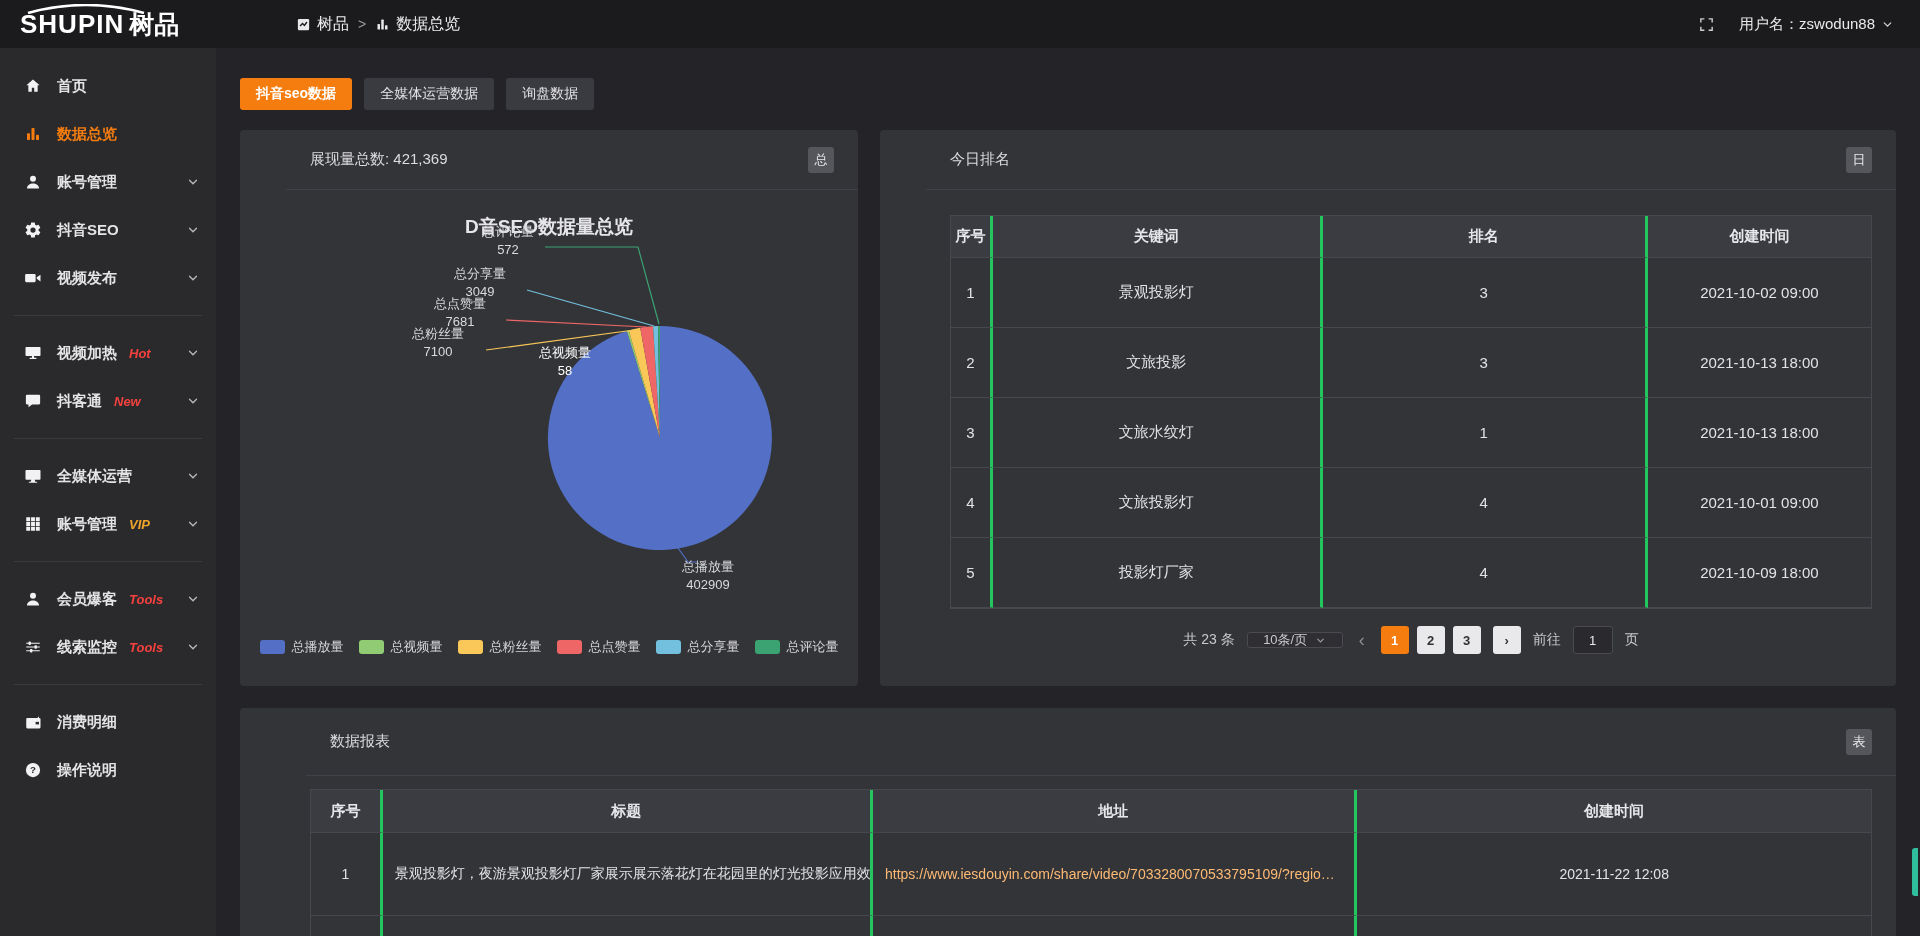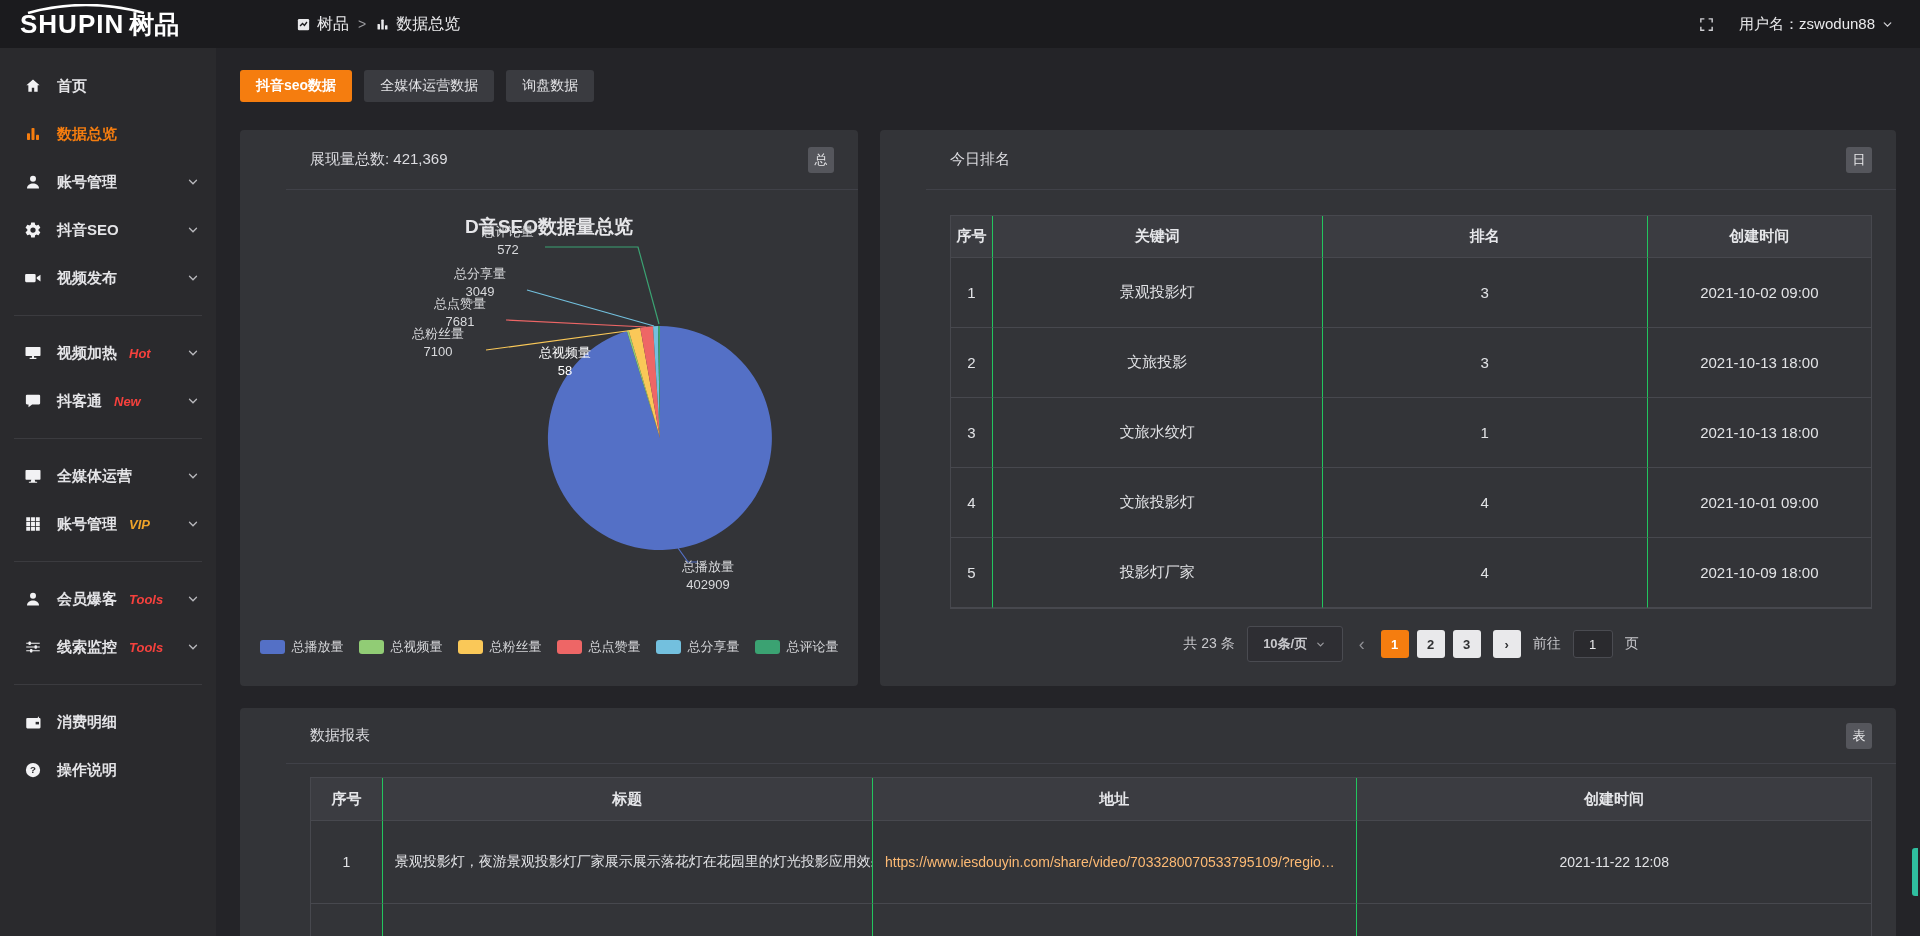--- a/index.html
+++ b/index.html
@@ -28,21 +28,21 @@
   .side-item{height:48px;display:flex;align-items:center;padding:0 16px 0 24px;font-size:15px;
              color:#e4e4e7;cursor:pointer;}
   .side-item .icn{width:18px;height:18px;display:flex;align-items:center;color:#f2f2f4;}
   .side-item .lbl{margin-left:15px;font-weight:bold;}
   .side-item .mini-badge{margin-left:12px;font-size:13px;font-weight:700;font-style:italic;}
   .side-item .chev{margin-left:auto;color:#b9b9bd;display:flex;}
   .side-item.active,.side-item.active .icn{color:#f57d0f;}
   .side-divider{height:1px;background:#3b3b3f;margin:13px 14px;}
 
   
-  .tabs{position:absolute;left:240px;top:70px;display:flex;gap:12px;}
+  .tabs{position:absolute;left:240px;top:78px;display:flex;gap:12px;}
   .tab-btn{height:32px;padding:0 16px;display:flex;align-items:center;border-radius:3px;
            background:#3a3b40;color:#e3e3e6;font-size:14px;cursor:pointer;border:none;}
   .tab-btn.active{background:#f57d0f;color:#fff;font-weight:700;}
 
   .card{position:absolute;background:#333438;border-radius:4px;padding-left:46px;}
   .card-head{height:60px;display:flex;align-items:center;padding:0 24px;font-size:15px;
              color:#dcdce0;border-bottom:1px solid #404148;}
   .corner-badge{margin-left:auto;width:26px;height:26px;border-radius:3px;background:#55565c;
                 color:#e8e8ea;font-size:13px;display:flex;align-items:center;justify-content:center;cursor:pointer;}
 
@@ -51,45 +51,45 @@
                font-weight:700;color:#e6e6e9;}
   #pie-svg{position:absolute;left:0;top:60px;}
   .legend{position:absolute;left:0;bottom:30px;width:100%;display:flex;justify-content:center;
           align-items:center;gap:15px;}
   .legend-item{display:flex;align-items:center;gap:7px;cursor:pointer;}
   .legend-swatch{width:25px;height:14px;border-radius:3px;}
   .legend-label{font-size:13px;color:#d6d7da;}
 
   .ranking-card{left:880px;top:130px;width:1016px;height:556px;}
   .report-card{left:240px;top:708px;width:1656px;height:282px;}
-  .report-card .card-head{height:56px;}
+  .report-card .card-head{height:68px;margin-left:20px;}
 
   
   .tbl{border:1px solid #47484e;}
   .tbl .tr{display:flex;}
   .tbl .th,.tbl .td{display:flex;align-items:center;justify-content:center;
-       border-right:1px solid #22c55e;border-bottom:1px solid #47484e;
+       border-right:3px solid #22c55e;border-bottom:1px solid #47484e;
        font-size:15px;color:#e2e3e6;overflow:hidden;}
   .tbl .tr>div:last-child{border-right:none;}
   .tbl .th{font-weight:700;color:#e6e7ea;background:#3b3c41;}
   .tbl .td.left{justify-content:flex-start;padding:0 12px;white-space:nowrap;}
   .rank-tbl{margin:25px 24px 0;}
   .rank-tbl .th{height:42px;}
   .rank-tbl .td{height:70px;}
   .report-tbl{margin:13px 24px 0;}
   .report-tbl .th{height:43px;font-size:15px;}
   .report-tbl .td{height:83px;font-size:14px;}
   .report-link{color:#fdba74;white-space:nowrap;overflow:hidden;text-overflow:ellipsis;cursor:pointer;}
 
   
   .pagination{margin-top:17px;display:flex;align-items:center;justify-content:center;gap:12px;
               font-size:14px;color:#c9c9cd;}
-  .page-size{width:96px;height:36px;background:#2e2e33;border:1px solid #4a4b51;border-radius:3px;
+  .page-size{width:96px;height:16px;background:#2e2e33;border:1px solid #4a4b51;border-radius:3px;
              display:flex;align-items:center;justify-content:center;gap:8px;font-size:13px;
-             color:#c9c9cd;cursor:pointer;font-weight:bold;}
+             color:#c9c9cd;cursor:pointer;}
   .pg-prev{color:#8f8f94;font-size:18px;padding:0 4px;cursor:pointer;line-height:1;}
   .pg-btn{width:28px;height:28px;border-radius:3px;background:#e9e9eb;color:#303133;font-size:13px;
           font-weight:700;display:flex;align-items:center;justify-content:center;cursor:pointer;border:none;}
   .pg-btn.active{background:#f57d0f;color:#fff;}
   .goto-input{width:40px;height:28px;background:#2a2a2e;border:1px solid #4a4b51;border-radius:3px;
               color:#e8e8ea;text-align:center;font-size:13px;font-family:inherit;}
 
   .edge-sliver{position:absolute;right:2px;top:848px;width:6px;height:48px;background:#2fbf9f;
                border-radius:3px 0 0 3px;}
 </style>

